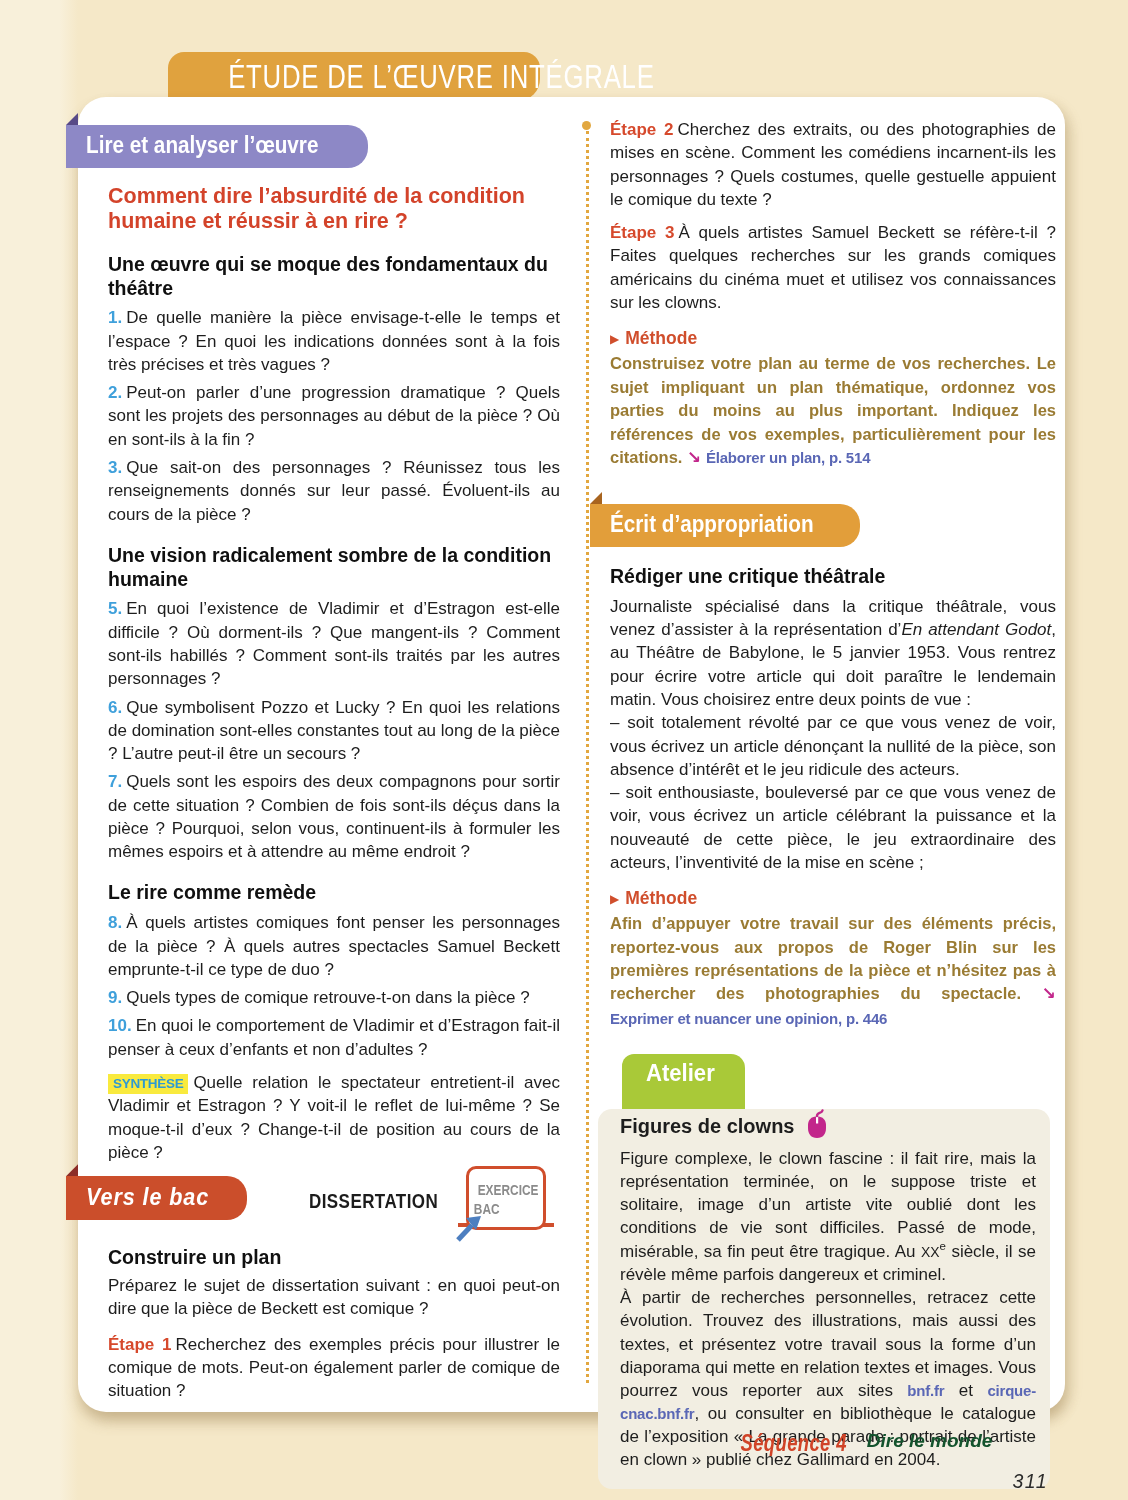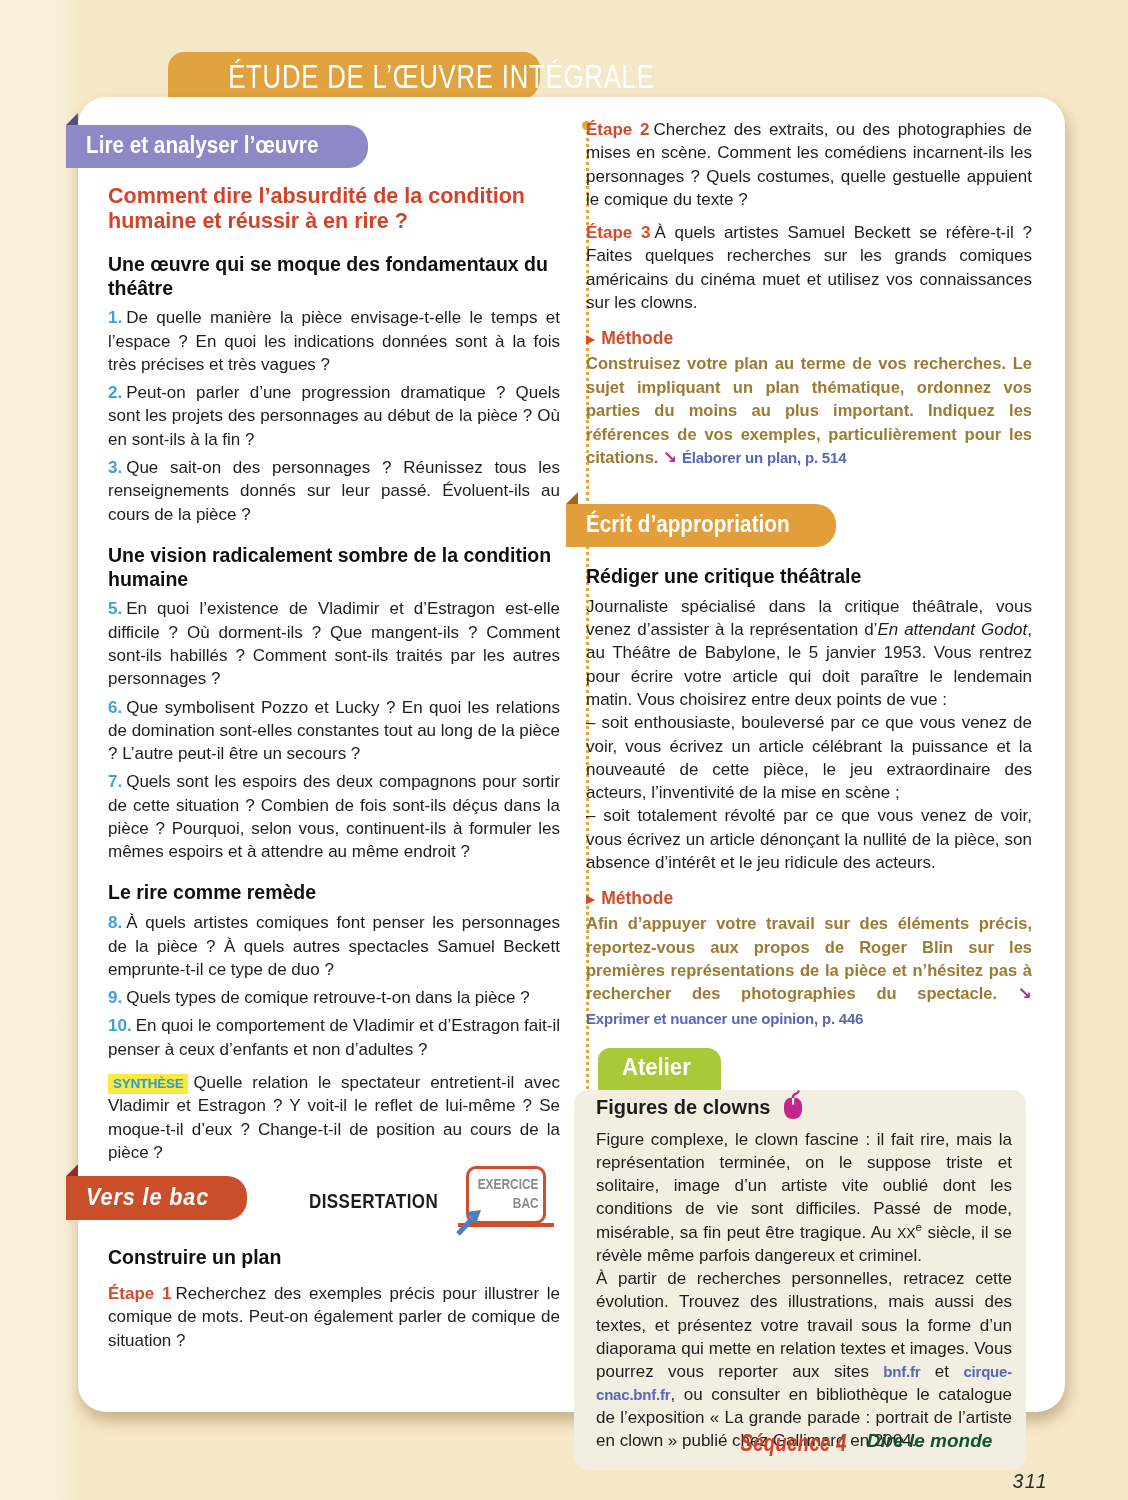--- a/index.html
+++ b/index.html
@@ -47,52 +47,52 @@
     clip-path:polygon(0 100%,100% 100%,100% 0);}
   .ribbon .cond{display:inline-block;transform:scaleX(.9);transform-origin:left center;white-space:nowrap;}
   .ribbon-purple{background:var(--purple);font-size:23px;margin-left:-42px;margin-bottom:16px;}
   .ribbon-purple::before{background:var(--purple-dark);}
   .ribbon-bac{background:var(--ribbon-red);font-size:24px;margin-left:-42px;font-style:italic;letter-spacing:1px;}
   .ribbon-bac::before{background:var(--ribbon-red-dark);}
   .ribbon-ecrit{background:var(--ribbon-orange);font-size:23px;margin:34px 0 18px -20px;}
   .ribbon-ecrit::before{background:var(--ribbon-orange-dark);}
   
   .col-left{position:absolute;left:30px;top:28px;width:452px;}
-  .col-right{position:absolute;left:508px;top:21px;width:446px;}
+  .col-right{position:absolute;left:532px;top:21px;width:446px;}
   .title-red{color:var(--red);font-size:21.5px;font-weight:bold;line-height:1.18;margin-bottom:14px;width:446px;}
   .sec-head{margin:18px 0 6px;}
   .q{margin:0 0 5px;}
   .syn{margin-top:10px;}
   .syn-label{display:inline-block;background:#f9ea3e;color:#2e9ad3;font-weight:bold;
     font-size:13.5px;padding:1px 5px;margin-right:5px;letter-spacing:-.3px;}
   
   .bac{position:relative;margin-top:12px;}
   .diss{display:inline-block;margin-left:58px;font-weight:bold;font-size:20px;color:#1c1c1c;
     transform:scaleX(.85);transform-origin:left center;vertical-align:middle;letter-spacing:.5px;}
   .badge{position:absolute;right:14px;top:-10px;width:80px;background:#fff;border:3.5px solid var(--badge-border);
-    border-radius:10px;text-align:right;padding:6px 2px 8px;color:var(--badge-gray);
+    border-radius:10px;text-align:left;padding:12px 2px 8px;color:var(--badge-gray);
     font-weight:bold;font-size:14.5px;line-height:1.3;z-index:2;}
   .badge .cond{display:inline-block;transform:scaleX(.82);transform-origin:center;}
   .badge-underline{position:absolute;right:6px;top:47px;width:96px;height:3.5px;background:var(--badge-border);z-index:1;}
   .badge-arrow{position:absolute;left:-14px;bottom:-15px;}
   .bac-head{margin-top:26px;}
   .bac-intro{margin-top:4px;}
   .bac-step{margin-top:12px;}
   
   .step-p{margin-bottom:10px;}
   .methode{margin-top:14px;}
   .m-head{color:#d04e2c;font-weight:bold;font-size:17.5px;margin-bottom:3px;}
   .m-head .tri{font-size:12px;vertical-align:1px;margin-right:6px;}
   .m-body{font-size:16.5px;line-height:1.42;color:var(--methode);font-weight:600;text-align:justify;}
   .ecrit-head{margin-bottom:6px;}
   .pt{margin:0;}
   
-  .atelier-tab{position:relative;z-index:2;display:inline-block;margin:18px 0 0 12px;
+  .atelier-tab{position:relative;z-index:2;display:inline-block;margin:24px 0 0 12px;
     background:var(--green);color:#fff;font-weight:bold;font-size:24px;
-    padding:5px 24px 9px;border-radius:12px 14px 0 0;}
+    padding:5px 24px 22px;border-radius:12px 14px 0 0;}
   .atelier-tab .cond{display:inline-block;transform:scaleX(.92);transform-origin:left center;}
   .atelier-box{position:relative;margin-left:-12px;width:452px;background:var(--boxbg);
     border-radius:14px;padding:0 14px 18px 22px;}
   .clown-head{font-size:20px;font-weight:bold;margin-bottom:8px;}
   .mouse-icon{vertical-align:-6px;margin-left:10px;}
   .abox-p{font-size:17px;line-height:1.36;text-align:justify;}
   .abox-p + .abox-p{margin-top:0;}
   
   .footer{position:absolute;top:1430px;right:80px;display:flex;align-items:flex-start;gap:20px;font-style:italic;}
   .footer-seq{color:#d04327;font-weight:bold;font-size:23px;transform:scaleX(.8);transform-origin:right center;letter-spacing:.5px;}
@@ -151,42 +151,43 @@
         <span class="cond">EXERCICE</span><br>
         <span class="cond">BAC</span>
         <svg class="badge-arrow" width="32" height="28" viewBox="0 0 32 28">
           <path d="M3 26 L17 11" stroke="#4d7fc0" stroke-width="5" fill="none"></path>
           <path d="M11 4 L26 2 L21 16 Z" fill="#4d7fc0"></path>
         </svg>
       </div>
       <div class="badge-underline"></div>
 
       <div class="h3 bac-head">Construire un plan</div>
+      <p class="body-p bac-intro">Préparez le sujet de dissertation suivant : en quoi peut-on dire que la pièce de Beckett est comique ?</p>
       <p class="body-p bac-step"><span class="step">Étape 1</span><span>Recherchez des exemples précis pour illustrer le comique de mots. Peut-on également parler de comique de situation ?</span></p>
     </div>
   </div>
 
   <div class="col-right">
 
     <p class="body-p step-p"><span class="step">Étape 2</span><span>Cherchez des extraits, ou des photographies de mises en scène. Comment les comédiens incarnent-ils les personnages ? Quels costumes, quelle gestuelle appuient le comique du texte ?</span></p>
     <p class="body-p step-p"><span class="step">Étape 3</span><span>À quels artistes Samuel Beckett se réfère-t-il ? Faites quelques recherches sur les grands comiques américains du cinéma muet et utilisez vos connaissances sur les clowns.</span></p>
 
     <div class="methode">
       <div class="m-head"><span class="tri">▶</span><span>Méthode</span></div>
       <p class="m-body"><span>Construisez votre plan au terme de vos recherches. Le sujet impliquant un plan thématique, ordonnez vos parties du moins au plus important. Indiquez les références de vos exemples, particulièrement pour les citations.</span> <span class="ref-arrow">↘</span> <span class="ref-link">Élaborer un plan, p. 514</span></p>
     </div>
 
     <div class="ribbon ribbon-ecrit">
       <span class="cond">Écrit d’appropriation</span>
     </div>
 
     <div class="h3 ecrit-head">Rédiger une critique théâtrale</div>
     <p class="body-p"><span>Journaliste spécialisé dans la critique théâtrale, vous venez d’assister à la représentation d’</span><span class="it">En attendant Godot</span><span>, au Théâtre de Babylone, le 5 janvier 1953. Vous rentrez pour écrire votre article qui doit paraître le lendemain matin. Vous choisirez entre deux points de vue :</span></p>
+    <p class="body-p pt">– soit totalement révolté par ce que vous venez de voir, vous écrivez un article dénonçant la nullité de la pièce, son absence d’intérêt et le jeu ridicule des acteurs.</p>
     <p class="body-p pt">– soit enthousiaste, bouleversé par ce que vous venez de voir, vous écrivez un article célébrant la puissance et la nouveauté de cette pièce, le jeu extraordinaire des acteurs, l’inventivité de la mise en scène ;</p>
-    <p class="body-p pt">– soit totalement révolté par ce que vous venez de voir, vous écrivez un article dénonçant la nullité de la pièce, son absence d’intérêt et le jeu ridicule des acteurs.</p>
 
     <div class="methode">
       <div class="m-head"><span class="tri">▶</span><span>Méthode</span></div>
       <p class="m-body"><span>Afin d’appuyer votre travail sur des éléments précis, reportez-vous aux propos de Roger Blin sur les premières représentations de la pièce et n’hésitez pas à rechercher des photographies du spectacle.</span> <span class="ref-arrow">↘</span> <span class="ref-link">Exprimer et nuancer une opinion, p. 446</span></p>
     </div>
 
     <div class="atelier-tab">
       <span class="cond">Atelier</span>
     </div>
     <div class="atelier-box">

